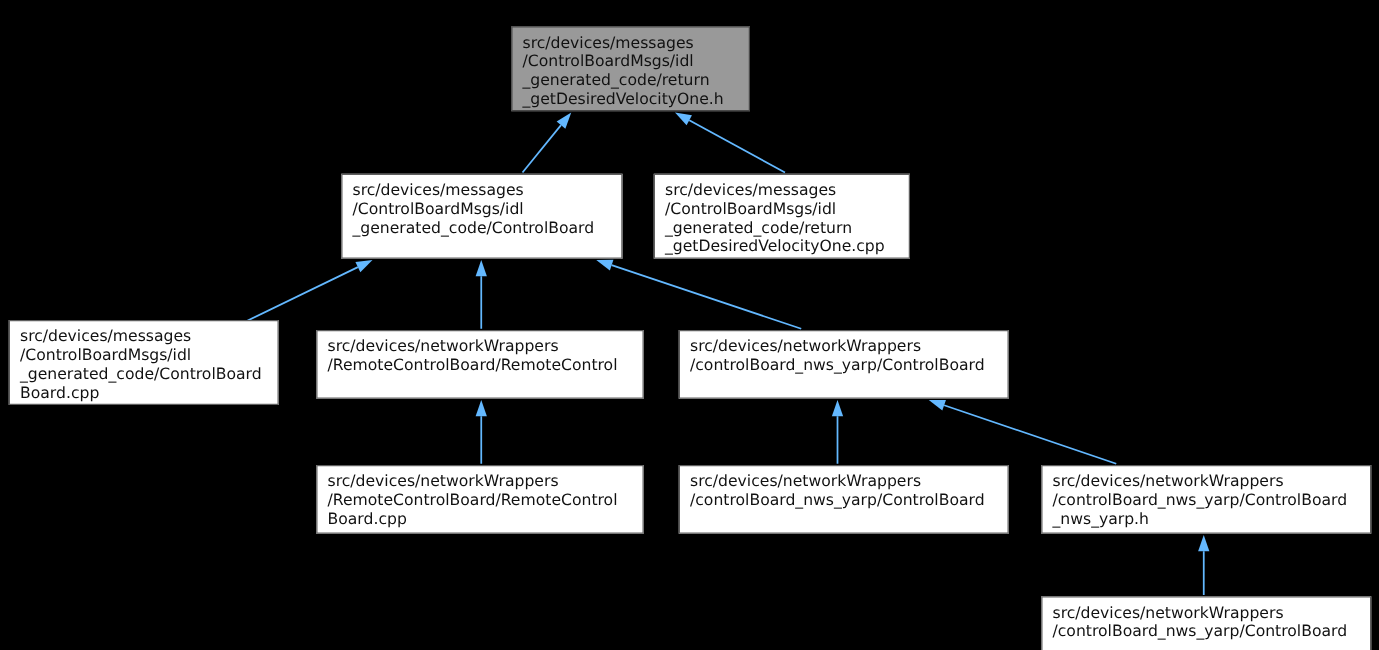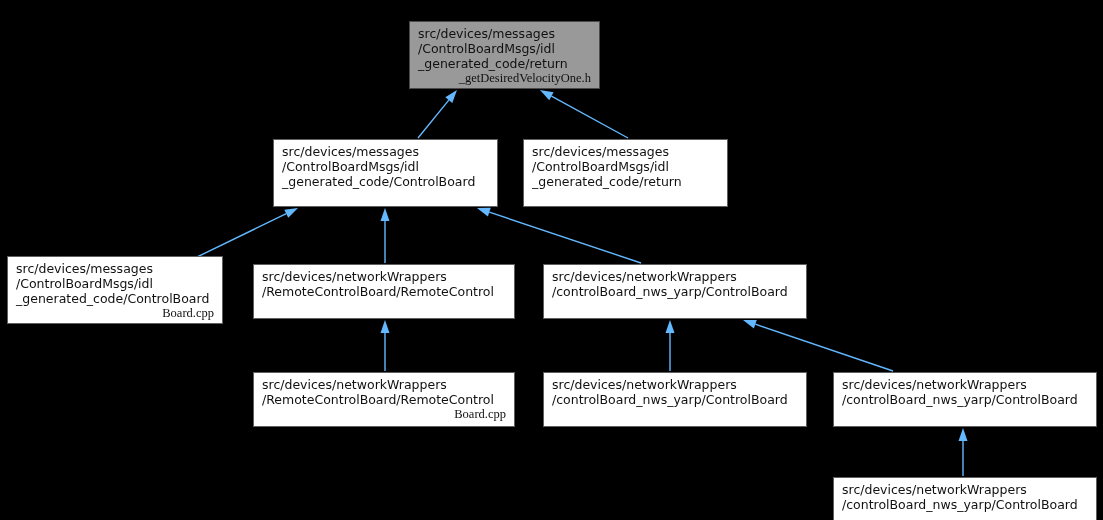--- a/index.html
+++ b/index.html
@@ -15,21 +15,21 @@
     background:var(--node_fill,#fff);
     border:1px solid var(--node_border,#5f5f5f);
     color:var(--text,#111);
     font-size:12.5px;
     line-height:15px;
     padding:4px 8px;
     cursor:pointer;
     z-index:2;
   }
   .node .line{white-space:nowrap;text-align:left;}
-  .node .line.last{text-align:right;font-family:Liberation Serif, serif;}
+  .node .line.last{text-align:left;}
   .node.highlight{
     background:var(--highlight_fill,#999);
     border:1.5px solid var(--highlight_border,#4a4a4a);
   }
   
   .p0{left:409px;top:5px;width:191px;height:68px;}
   .p1{left:273px;top:123px;width:225px;height:68px;}
   .p2{left:523px;top:123px;width:205px;height:68px;}
   .p3{left:7px;top:240px;width:216px;height:68px;}
   .p4{left:253px;top:248px;width:262px;height:55px;}
@@ -75,20 +75,21 @@
     </div>
   <div class="node p1">
       <div class="line">src/devices/messages</div>
       <div class="line">/ControlBoardMsgs/idl</div>
       <div class="line">_generated_code/ControlBoard</div>
     </div>
   <div class="node p2">
       <div class="line">src/devices/messages</div>
       <div class="line">/ControlBoardMsgs/idl</div>
       <div class="line">_generated_code/return</div>
+      <div class="line last">_getDesiredVelocityOne.cpp</div>
     </div>
   <div class="node p3">
       <div class="line">src/devices/messages</div>
       <div class="line">/ControlBoardMsgs/idl</div>
       <div class="line">_generated_code/ControlBoard</div>
       <div class="line last">Board.cpp</div>
     </div>
   <div class="node p4">
       <div class="line">src/devices/networkWrappers</div>
       <div class="line">/RemoteControlBoard/RemoteControl</div>
@@ -102,18 +103,19 @@
       <div class="line">/RemoteControlBoard/RemoteControl</div>
       <div class="line last">Board.cpp</div>
     </div>
   <div class="node p7">
       <div class="line">src/devices/networkWrappers</div>
       <div class="line">/controlBoard_nws_yarp/ControlBoard</div>
     </div>
   <div class="node p8">
       <div class="line">src/devices/networkWrappers</div>
       <div class="line">/controlBoard_nws_yarp/ControlBoard</div>
+      <div class="line last">_nws_yarp.h</div>
     </div>
   <div class="node p9">
       <div class="line">src/devices/networkWrappers</div>
       <div class="line">/controlBoard_nws_yarp/ControlBoard</div>
     </div>
 </div>
 
 </body></html>

